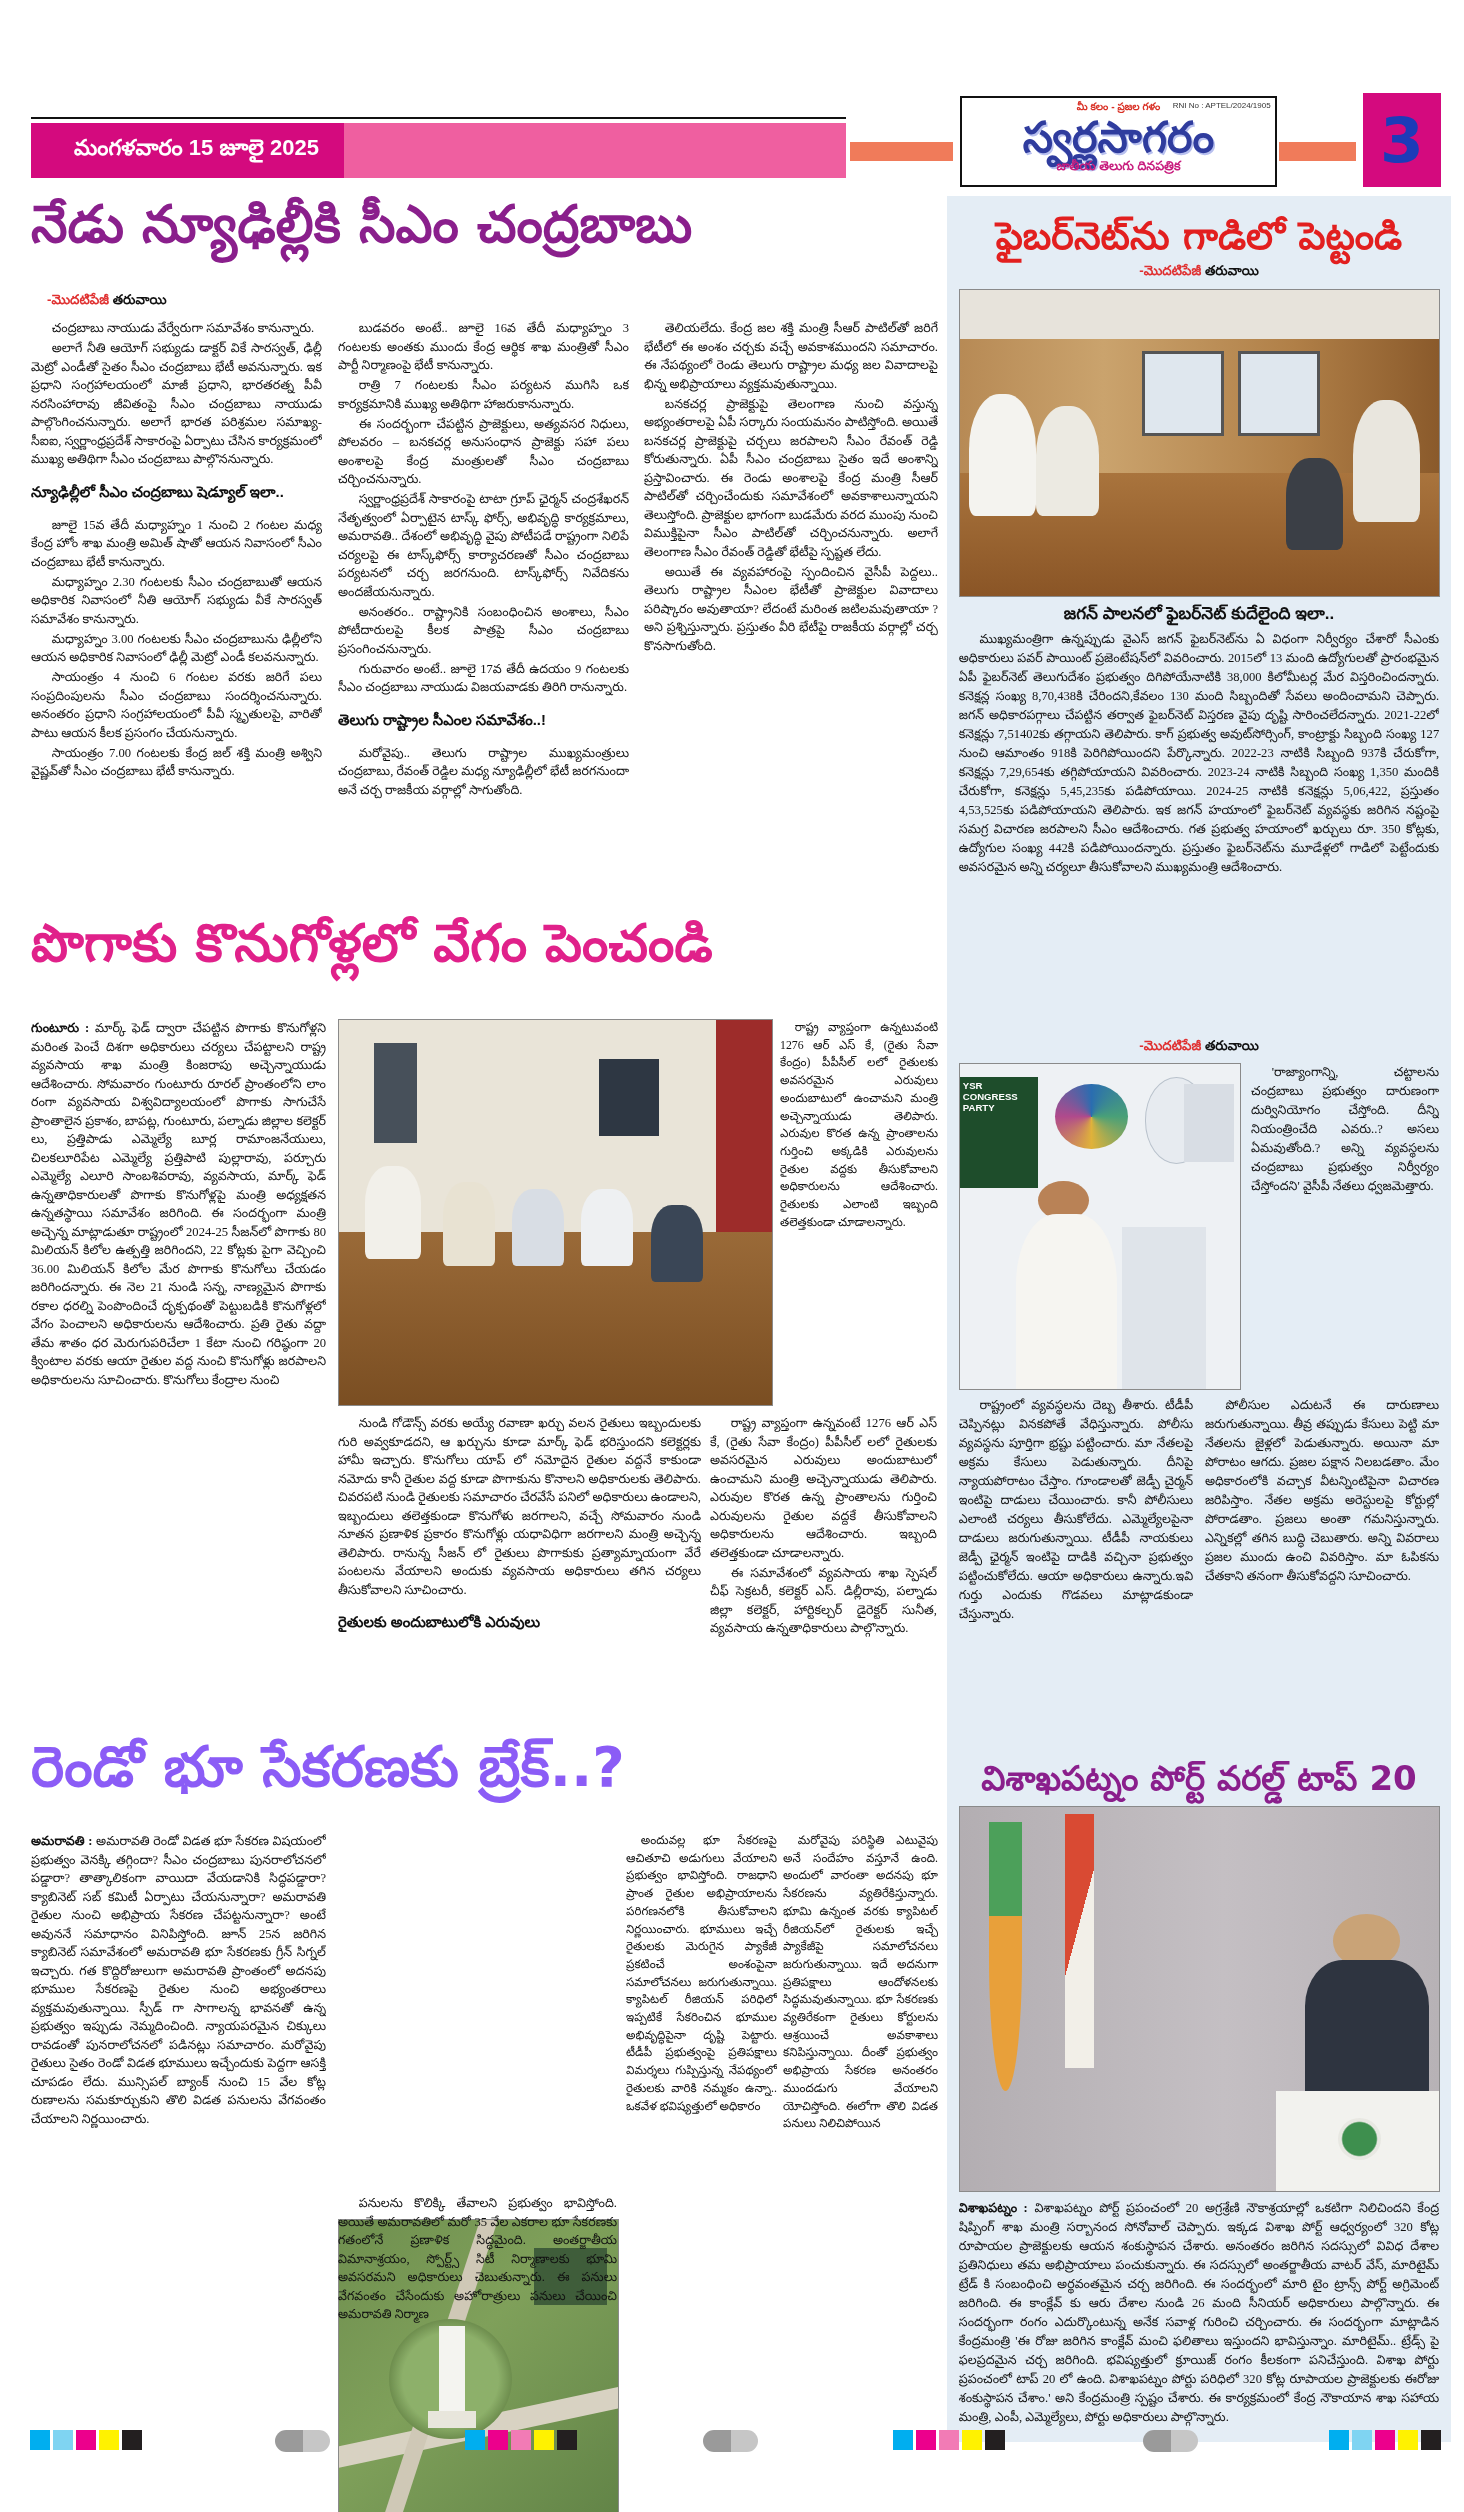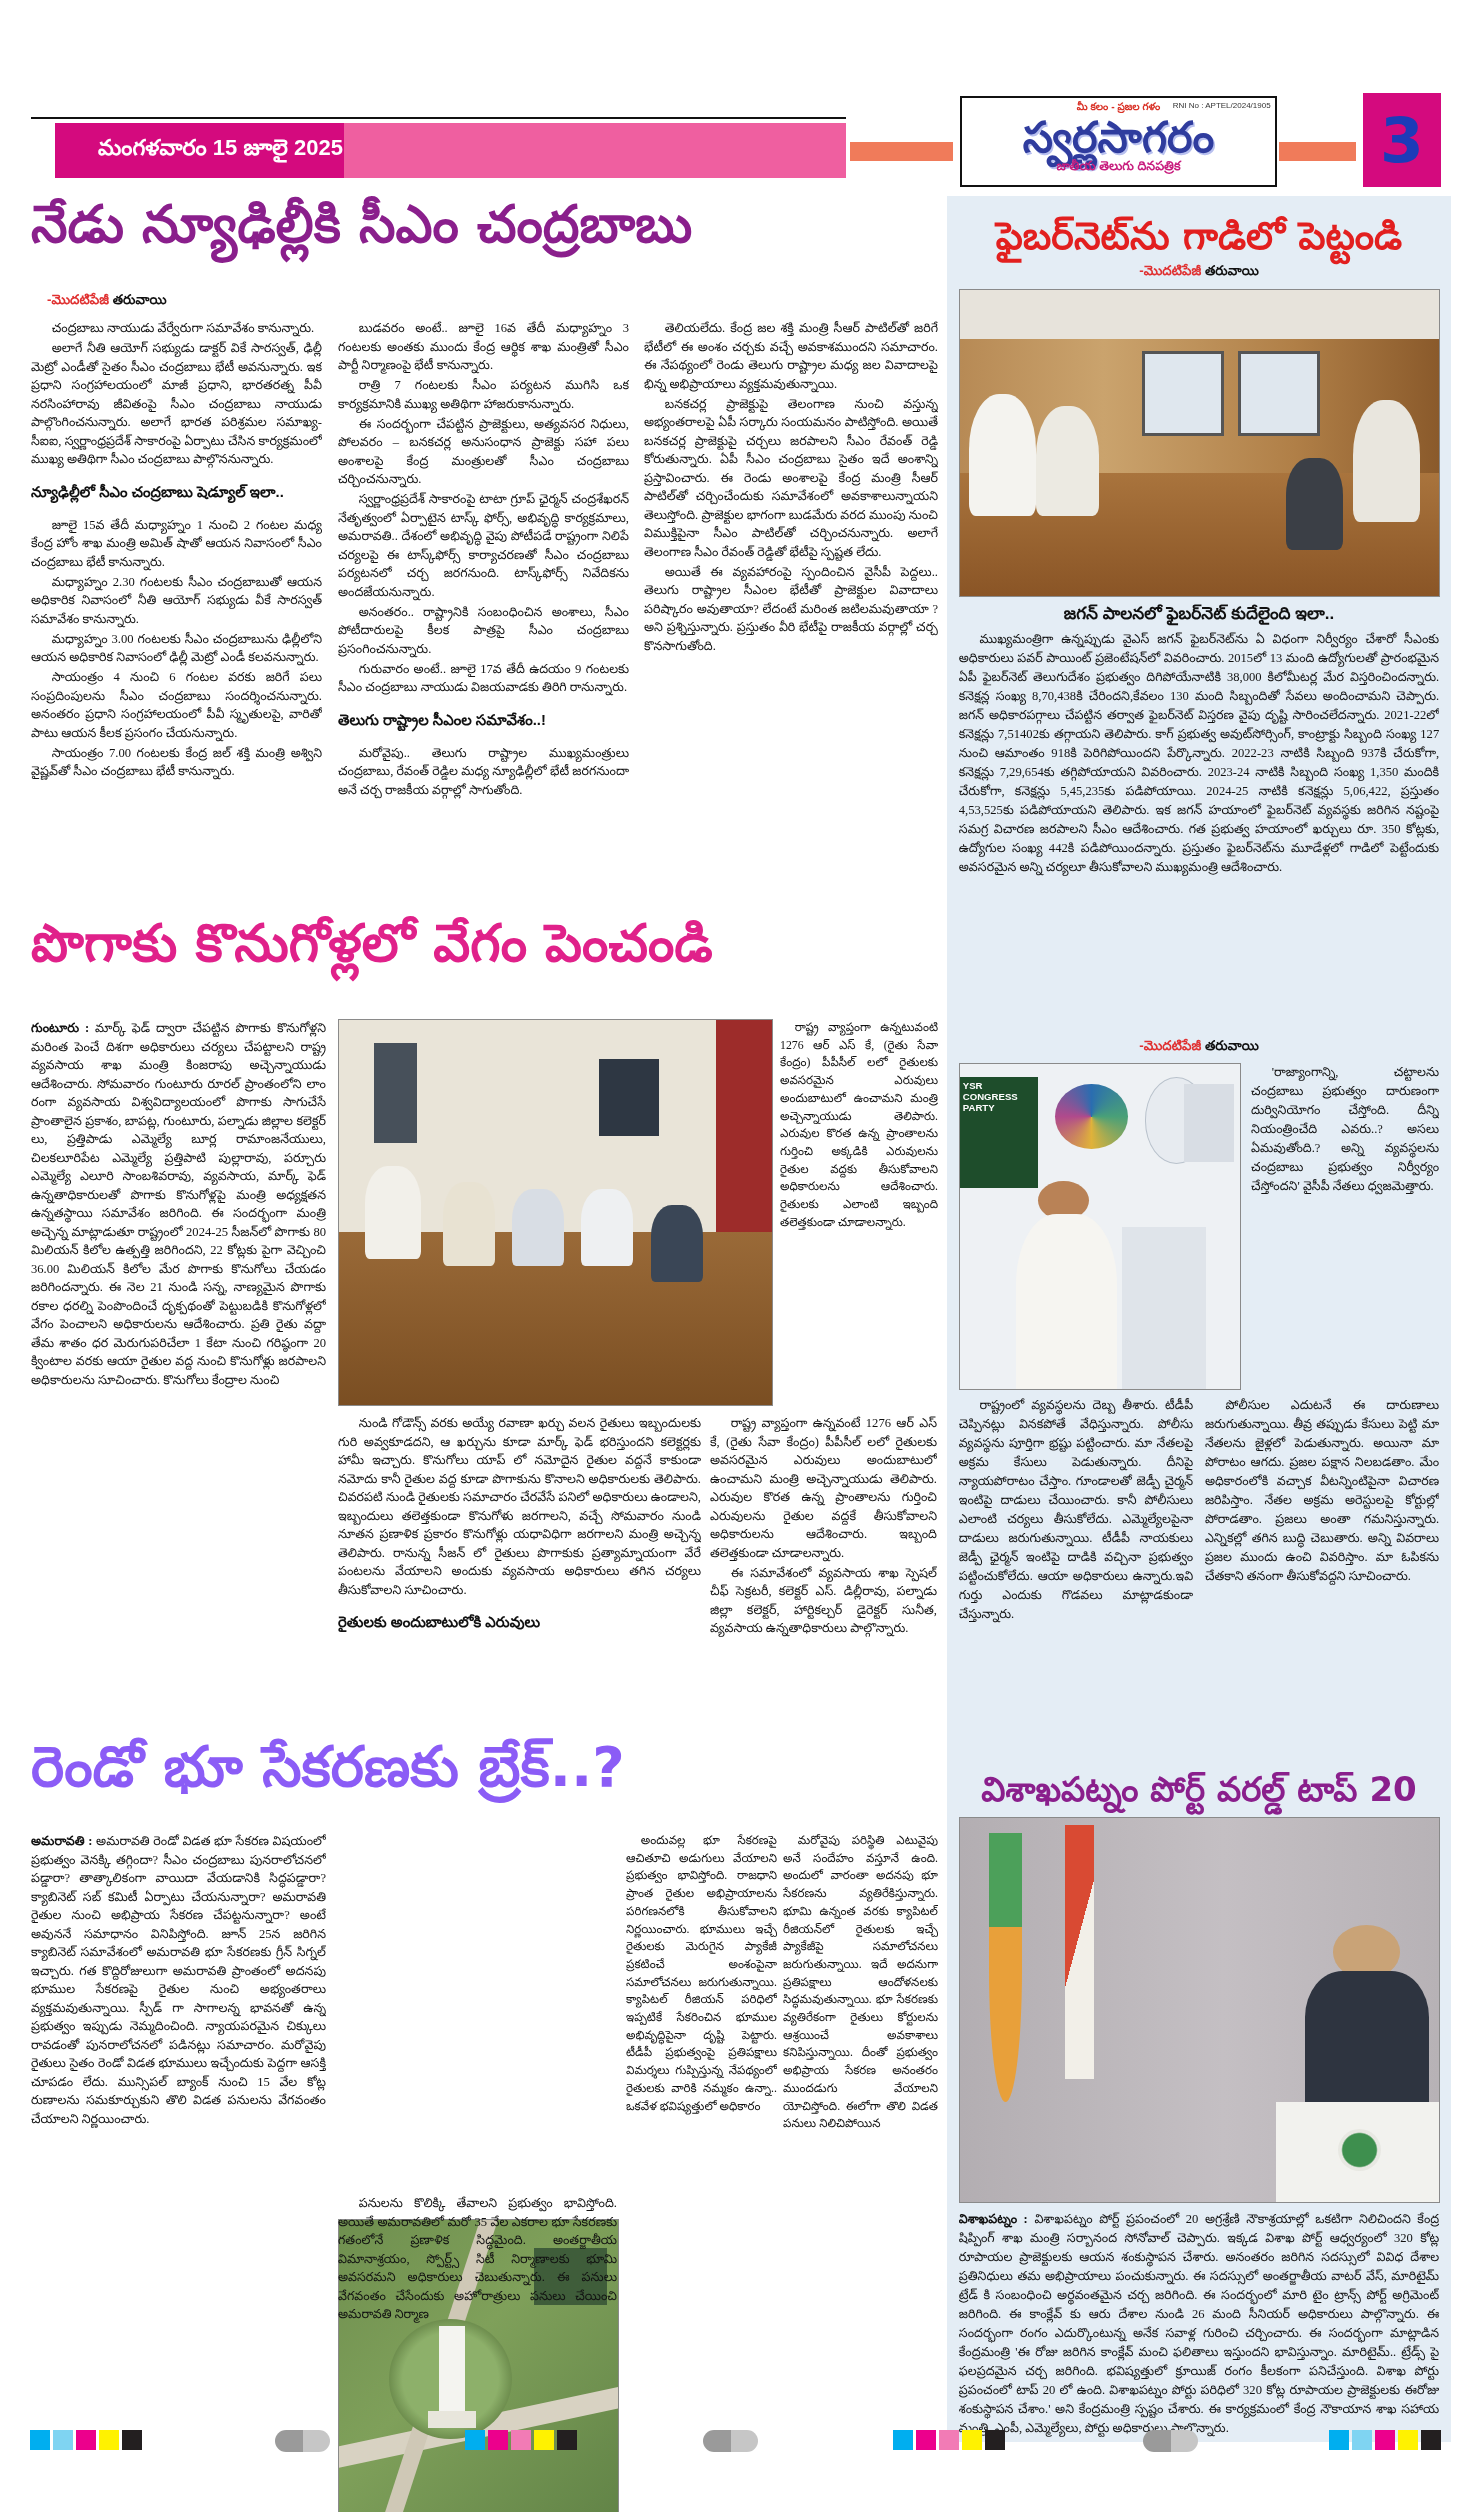--- a/index.html
+++ b/index.html
@@ -49,21 +49,21 @@
   .cmyk{display:flex;gap:3px;}
   .cmyk div{width:20px;height:20px;}
   .pill{width:55px;height:22px;border-radius:11px;background:linear-gradient(90deg,#9a9a9a 50%,#c6c6c6 50%);}
 </style>
 </head>
 <body>
 
 <div class="page">
 
   <div class="abs toprule" style="left:31px;top:117px;width:815px;"></div>
-  <div class="abs datestrip" style="left:31px;top:123px;width:313px;height:55px;margin-left:24px;">
+  <div class="abs datestrip" style="left:31px;top:123px;width:313px;height:55px;">
     <span>మంగళవారం 15 జూలై 2025</span>
   </div>
   <div class="abs datestrip-ext" style="left:344px;top:123px;width:502px;height:55px;"></div>
   <div class="abs mast-dash" style="left:850px;top:142px;width:103px;height:19px;"></div>
   <div class="abs mastbox" style="left:960px;top:96px;width:313px;height:87px;">
     <div class="mast-slogan">మీ కలం - ప్రజల గళం</div>
     <div class="mast-rni">RNI No : APTEL/2024/1905</div>
     <div class="mast-title">స్వర్ణసాగరం</div>
     <div class="mast-sub">జాతీయ తెలుగు దినపత్రిక</div>
   </div>
@@ -238,21 +238,21 @@
             <p>రాష్ట్రంలో వ్యవస్థలను దెబ్బ తీశారు. టీడీపీ చెప్పినట్లు వినకపోతే వేధిస్తున్నారు. పోలీసు వ్యవస్థను పూర్తిగా భ్రష్టు పట్టించారు. మా నేతలపై అక్రమ కేసులు పెడుతున్నారు. దీనిపై న్యాయపోరాటం చేస్తాం. గూండాలతో జెడ్పీ చైర్మన్ ఇంటిపై దాడులు చేయించారు. కానీ పోలీసులు ఎలాంటి చర్యలు తీసుకోలేదు. ఎమ్మెల్యేలపైనా దాడులు జరుగుతున్నాయి. టీడీపీ నాయకులు జెడ్పీ ఛైర్మన్ ఇంటిపై దాడికి వచ్చినా ప్రభుత్వం పట్టించుకోలేదు. ఆయా అధికారులు ఉన్నారు.ఇవి గుర్తు ఎందుకు గొడవలు మాట్లాడకుండా చేస్తున్నారు.</p>
           </div>
       </div>
       <div class="col" style="width:235px;height:353px;">
         <div>
             <p>పోలీసుల ఎదుటనే ఈ దారుణాలు జరుగుతున్నాయి. తీవ్ర తప్పుడు కేసులు పెట్టి మా నేతలను జైళ్లలో పెడుతున్నారు. అయినా మా పోరాటం ఆగదు. ప్రజల పక్షాన నిలబడతాం. మేం అధికారంలోకి వచ్చాక వీటన్నింటిపైనా విచారణ జరిపిస్తాం. నేతల అక్రమ అరెస్టులపై కోర్టుల్లో పోరాడతాం. ప్రజలు అంతా గమనిస్తున్నారు. ఎన్నికల్లో తగిన బుద్ధి చెబుతారు. అన్ని వివరాలు ప్రజల ముందు ఉంచి వివరిస్తాం. మా ఓపికను చేతకాని తనంగా తీసుకోవద్దని సూచించారు.</p>
           </div>
       </div>
     </div>
 
-    <div class="h-purple-sm" style="margin-top:21px;">విశాఖపట్నం పోర్ట్ వరల్డ్ టాప్ 20</div>
+    <div class="h-purple-sm" style="margin-top:10px;">విశాఖపట్నం పోర్ట్ వరల్డ్ టాప్ 20</div>
 
     <div class="photo" style="width:479px;height:384px;margin-top:7.4px;">
       <div class="ph-part" style="left:0;top:0;width:100%;height:100%;background:linear-gradient(90deg,#b3aeb2,#c4bfc3 55%,#b7b2b6);"></div>
       <div class="ph-part" style="left:6%;top:4%;width:7%;height:70%;background:linear-gradient(#4ca05a 35%,#e8a03a 35%);border-radius:0 0 50% 50%;"></div>
       <div class="ph-part" style="left:22%;top:2%;width:6%;height:66%;background:linear-gradient(105deg,#d94a33 45%,#f2efe8 45%);"></div>
       <div class="ph-part" style="right:8%;top:28%;width:14%;height:14%;border-radius:50%;background:#c9a377;"></div>
       <div class="ph-part" style="right:2%;top:40%;width:26%;height:40%;background:#2e3440;border-radius:30% 30% 0 0;"></div>
       <div class="ph-part" style="right:0;bottom:0;width:34%;height:26%;background:#f2f2ee;"></div>
       <div class="ph-part" style="right:12%;bottom:8%;width:9%;height:11%;border-radius:50%;background:radial-gradient(#3e8f4e 55%,#e8e8e2 60%);"></div>
     </div>

